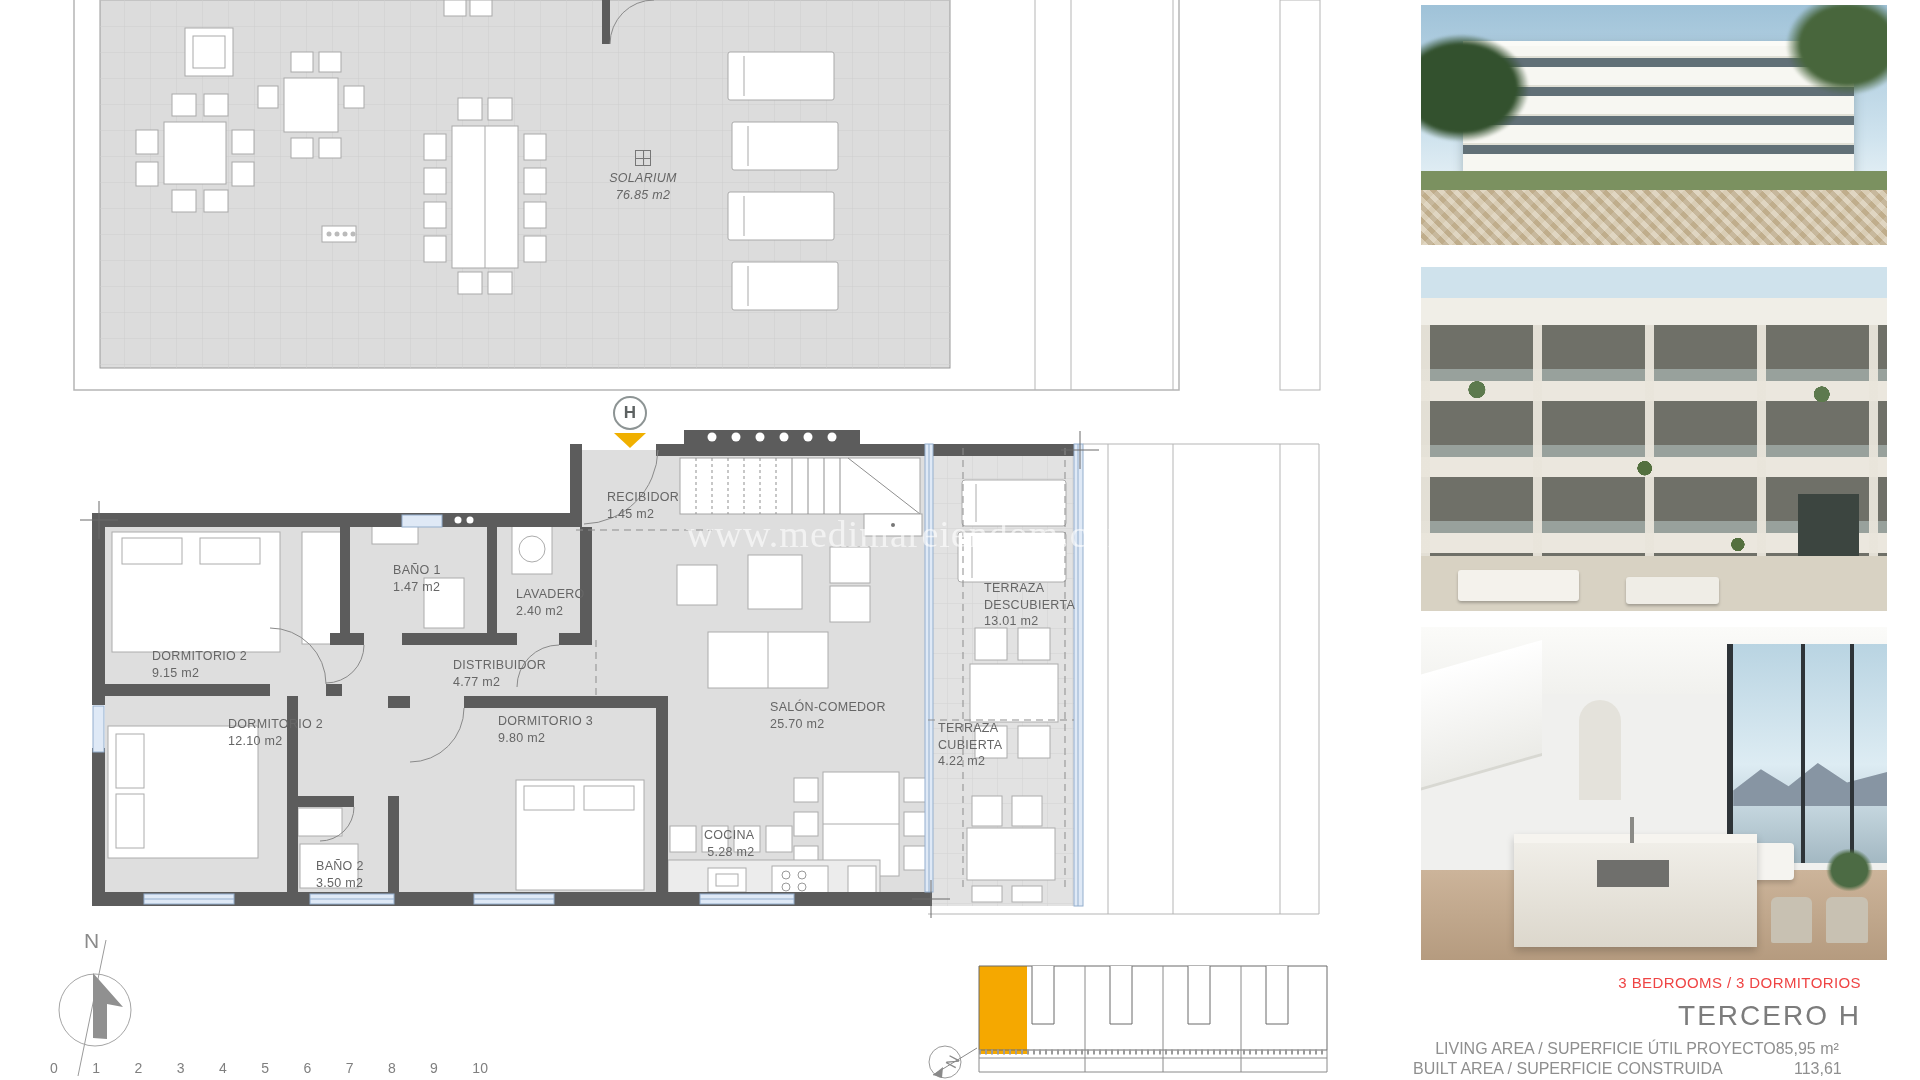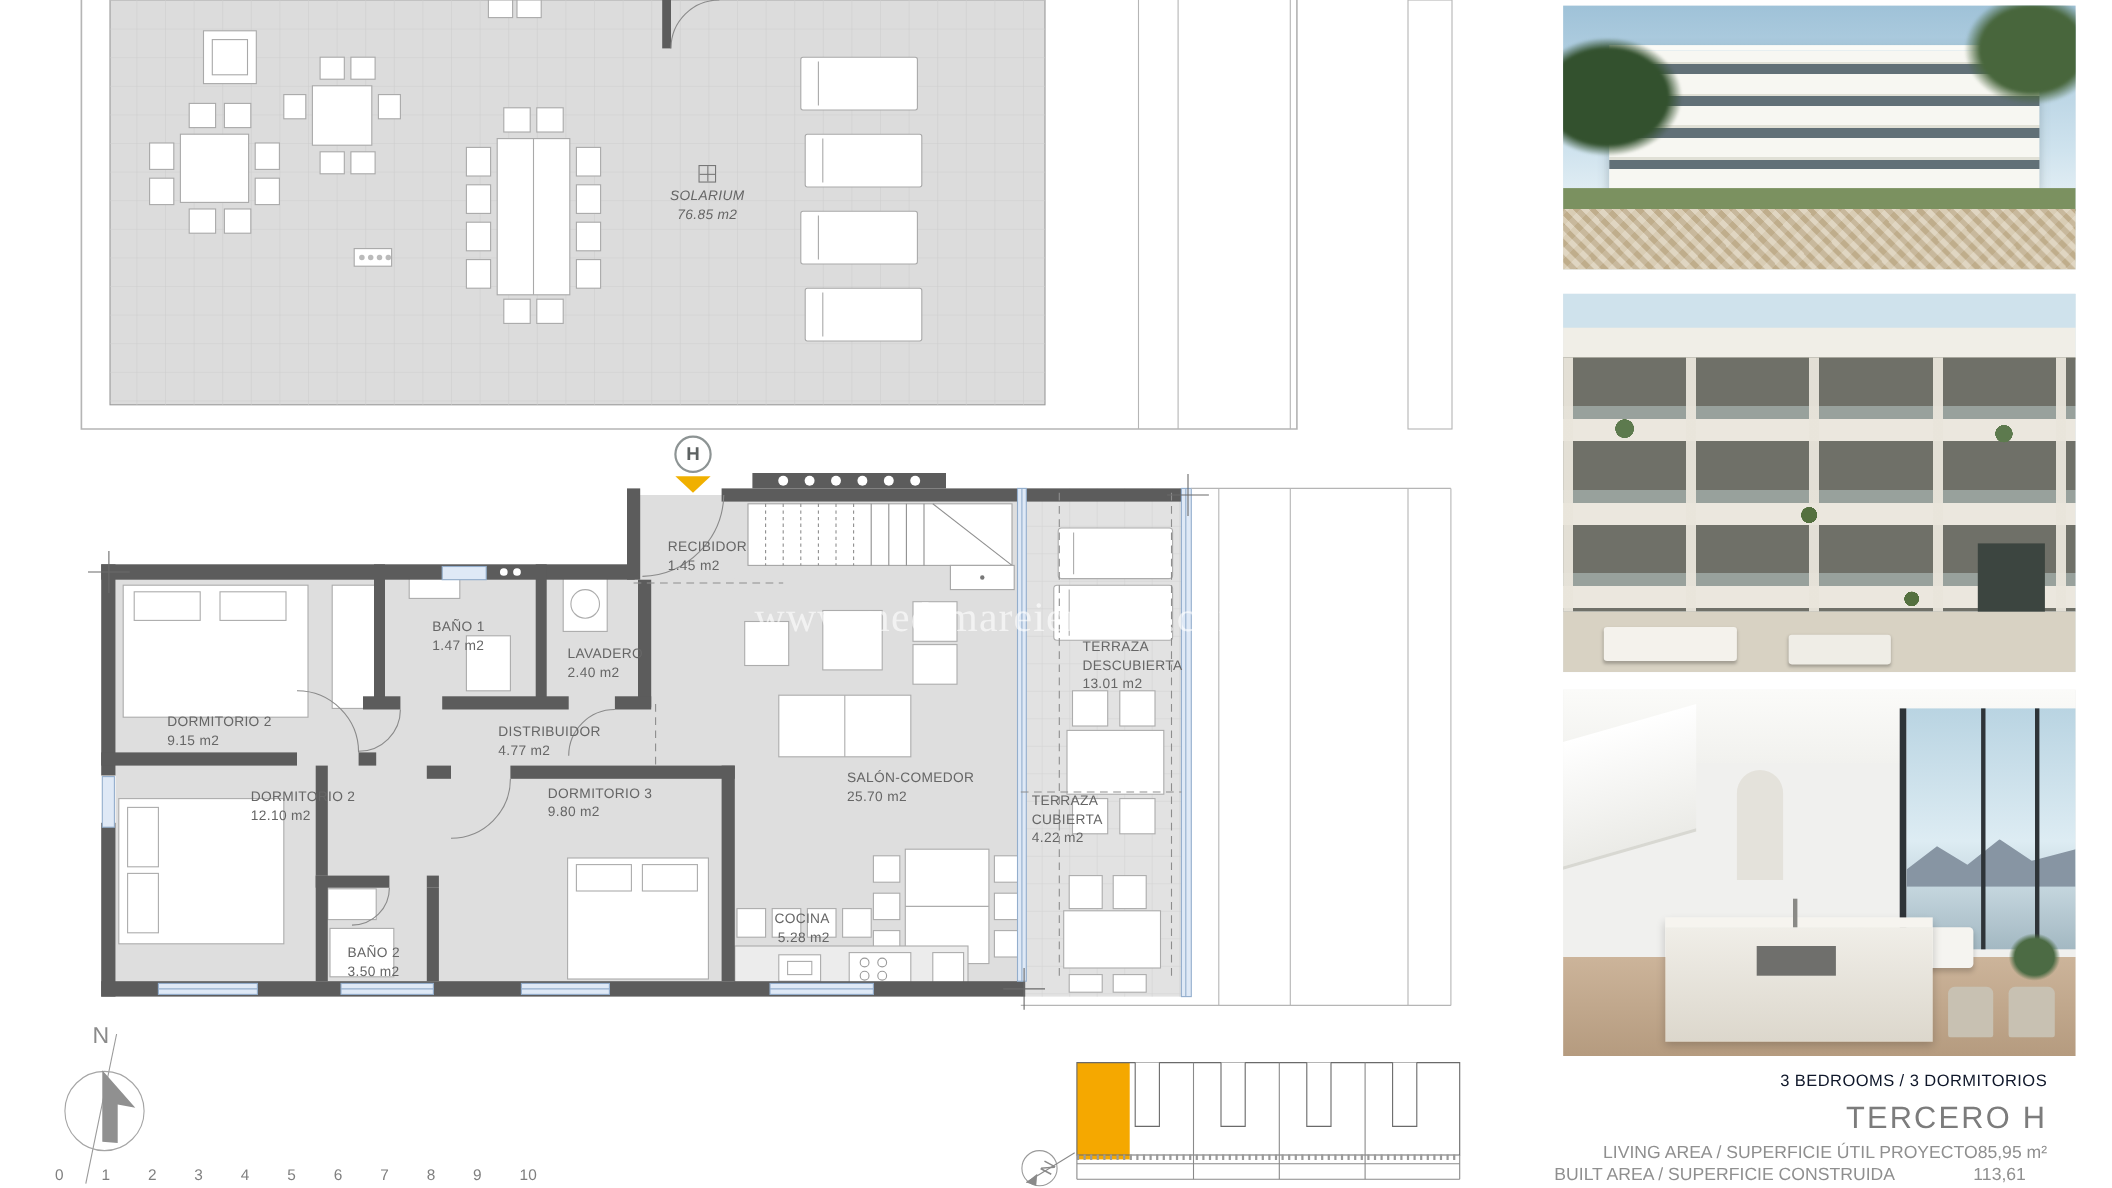--- a/index.html
+++ b/index.html
@@ -10,31 +10,31 @@
   .lbl div{white-space:nowrap;}
   .lbl.wrap div{white-space:normal;}
   .center{text-align:center;font-style:italic;}
   
   #hmark{position:absolute;left:612px;top:396px;width:36px;z-index:6;text-align:center;}
   #hmark .circ{width:30px;height:30px;margin:0 auto;border:2px solid #8d9494;border-radius:50%;
     background:#fff;color:#5d6262;font-size:17px;font-weight:bold;line-height:30px;}
   #hmark .tri{width:0;height:0;margin:3px auto 0;border-left:16px solid transparent;
     border-right:16px solid transparent;border-top:15px solid #F0B000;}
   
-  #watermark{position:absolute;left:686px;top:540px;z-index:8;font-family:"Liberation Serif",serif;
+  #watermark{position:absolute;left:686px;top:512px;z-index:8;font-family:"Liberation Serif",serif;
     font-size:38px;color:rgba(255,255,255,.62);letter-spacing:1px;}
   
   #scalebar{position:absolute;left:50px;top:1060px;width:438px;display:flex;
     justify-content:space-between;font-size:14px;color:#7f7f7f;z-index:5;}
   
   #summary{position:absolute;left:1413px;top:974px;width:448px;color:#979797;z-index:5;}
-  #summary .beds{text-align:right;font-size:15px;letter-spacing:.4px;color:#0f172a;}
+  #summary .beds{text-align:right;font-size:15px;letter-spacing:.4px;color:#ef4444;}
   #summary .unit{text-align:right;font-size:28px;letter-spacing:2px;color:#7c7c7c;margin-top:9px;}
   #summary .rows{margin-top:7px;font-size:16px;color:#8f8f8f;}
-  #summary .row{display:flex;justify-content:flex-end;line-height:19.5px;}
+  #summary .row{display:flex;justify-content:center;line-height:19.5px;}
   
   .photo{position:absolute;left:1421px;width:466px;overflow:hidden;background:#dfe9ef;z-index:4;}
   #ph1{top:5px;height:240px;}
   #ph2{top:267px;height:344px;}
   #ph3{top:627px;height:333px;background:#f0f0ee;}
   .abs{position:absolute;}
   
   #ph1 .sky{inset:0;background:linear-gradient(180deg,#9fc2d8,#cfe3ee 55%,#e9f2f6 78%);}
   #ph1 .bld{left:9%;right:7%;top:15%;height:54%;
      background:repeating-linear-gradient(180deg,#f7f7f2 0 10px,#e0e0d6 10px 12px,#617077 12px 21px,#f7f7f2 21px 29px);

